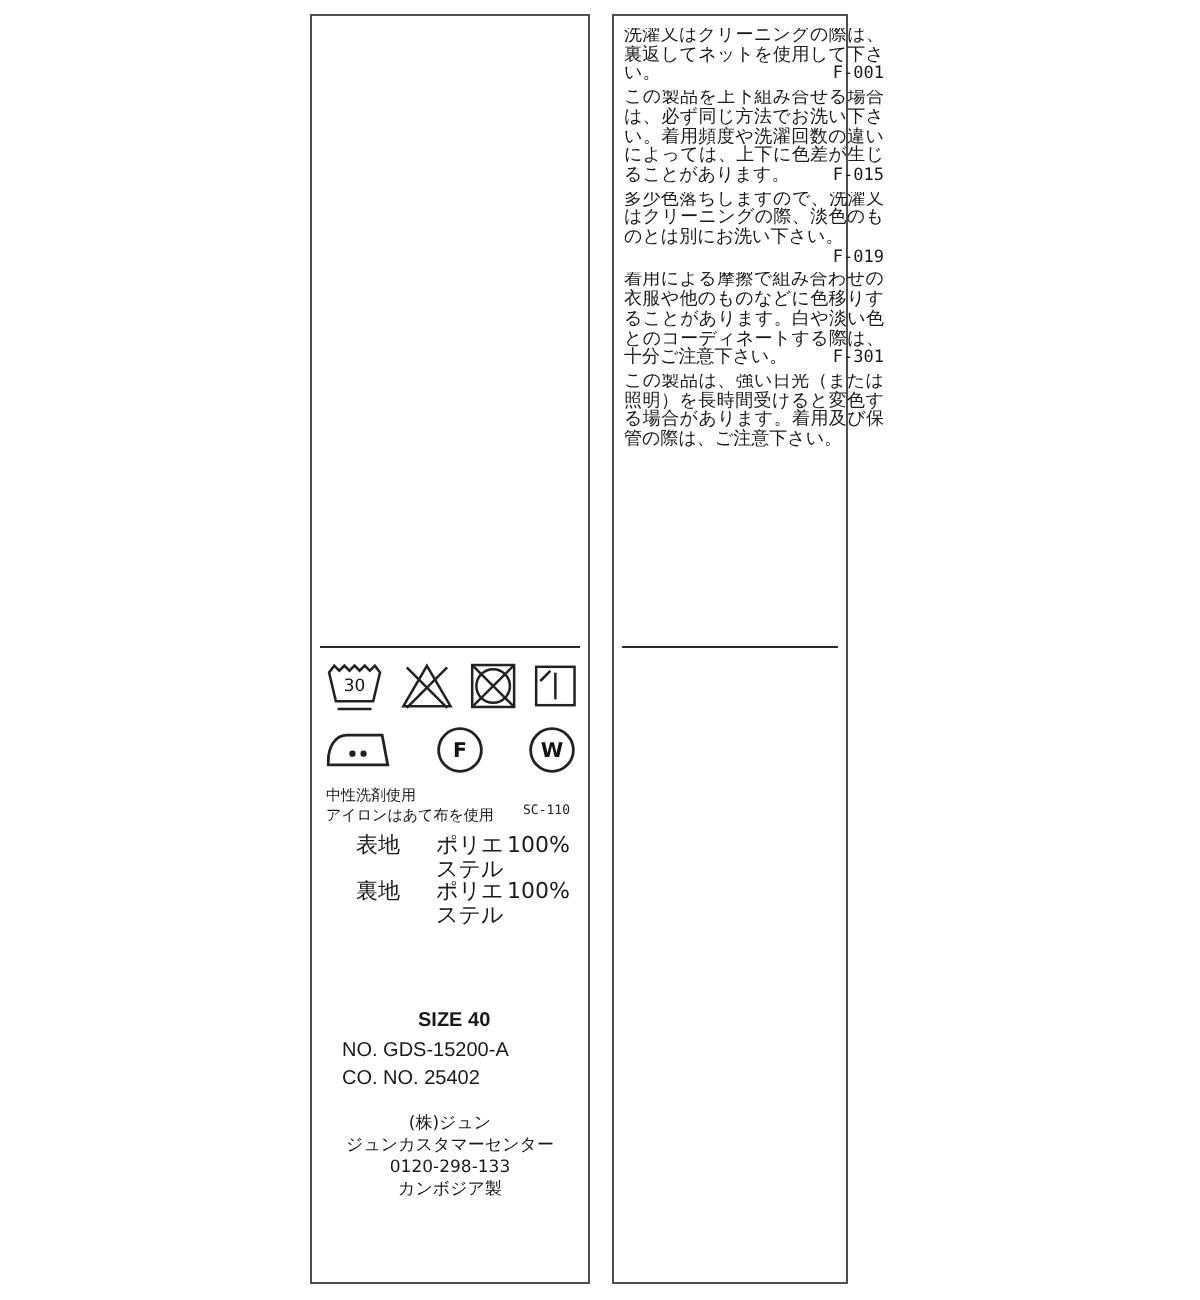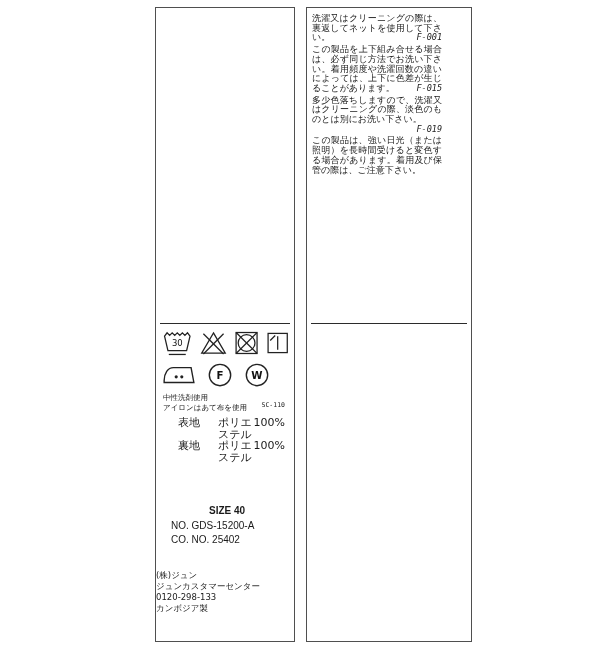--- a/index.html
+++ b/index.html
@@ -5,54 +5,54 @@
   html,body { margin:0; padding:0; background:#ffffff; }
   .canvas {
     position:relative; width:600px; height:650px; background:#ffffff;
     font-family:"DejaVu Sans","Liberation Sans",sans-serif; color:#1a1a1a;
   }
   .tag {
     position:absolute; top:7px; height:635px; box-sizing:border-box;
     background:#ffffff; border:1.6px solid #4f4f4f;
   }
   .tag-left  { left:155px; width:140px; }
-  .tag-right { left:306px; width:166px; }
+  .tag-right { left:306px; width:118px; }
   .divider { position:absolute; left:4px; right:4px; border-top:1.2px solid #2b2b2b; }
 
   
   .care-text { position:absolute; top:6px; left:5px; width:130px;
     font-size:9px; line-height:9.7px; text-align:justify; letter-spacing:0; }
   .para { margin:0 0 2px 0; overflow:hidden; }
-  .fcode { float:right; font-family:"DejaVu Sans Mono","Liberation Mono",monospace; font-size:8.5px;font-style:italic; }
+  .fcode { float:right; font-family:"DejaVu Sans Mono","Liberation Mono",monospace; font-size:8.5px; }
   .care-bottom { position:absolute; top:322px; left:5px; width:130px;
     font-size:9px; line-height:9.7px; text-align:justify; }
 
   
   .symbols { position:absolute; top:320px; left:6px; right:5px; }
-  .symrow { display:flex; align-items:center; gap:7px; }
+  .symrow { display:flex; align-items:center; gap:7px;justify-content:space-between; }
   .symrow + .symrow { margin-top:4px; gap:11px; }
   .sym path, .sym line, .sym rect, .sym circle, .sym polygon
     { fill:none; stroke:#222222; stroke-width:1.5; }
   .sym text { fill:#111111; stroke:none; font-family:"DejaVu Sans",sans-serif; }
   .sym .dot { fill:#222222; stroke:none; }
 
   .wash-notes { position:absolute; top:385px; left:7px; font-size:7.5px; line-height:10px; }
   .sc-code { position:absolute; top:393px; right:9px; font-size:6.5px;
     font-family:"DejaVu Sans Mono","Liberation Mono",monospace; color:#222; }
   .composition { position:absolute; top:409px; left:22px; right:9px; font-size:11px; line-height:11.5px; }
   .comp-row { display:flex; }
   .comp-part { width:40px; }
   .comp-fiber { flex:1; }
   .comp-pct { }
 
   .size-block { position:absolute; top:496px; left:15px;
     font-family:Liberation Sans, sans-serif; font-size:10px; line-height:14.5px; }
   .size-line { padding-left:38px; font-weight:bold; }
-  .maker-block { position:absolute; top:549px; left:0; right:0; 
-    font-size:8.5px; line-height:11px;margin-top:13px; }
+  .maker-block { position:absolute; top:549px; left:0; right:0; text-align:center;
+    font-size:8.5px; line-height:11px; }
 </style>
 </head>
 <body>
 
 <div class="canvas">
 
   <div class="tag tag-left">
     <div class="divider" style="top:315px"></div>
 
     <div class="symbols">
@@ -137,20 +137,24 @@
       </p>
       <p class="para">
         <span>この製品を上下組み合せる場合は、必ず同じ方法でお洗い下さい。着用頻度や洗濯回数の違いによっては、上下に色差が生じることがあります。</span>
         <span class="fcode">F-015</span>
       </p>
       <p class="para">
         <span>多少色落ちしますので、洗濯又はクリーニングの際、淡色のものとは別にお洗い下さい。</span>
         <span class="fcode">F-019</span>
       </p>
       <p class="para">
+        <span>着用による摩擦で組み合わせの衣服や他のものなどに色移りすることがあります。白や淡い色とのコーディネートする際は、十分ご注意下さい。</span>
+        <span class="fcode">F-301</span>
+      </p>
+      <p class="para">
         <span>この製品は、強い日光（または照明）を長時間受けると変色する場合があります。着用及び保管の際は、ご注意下さい。</span>
       </p>
     </div>
 
     <div class="divider" style="top:315px"></div>
 
   </div>
 
 </div>
 

